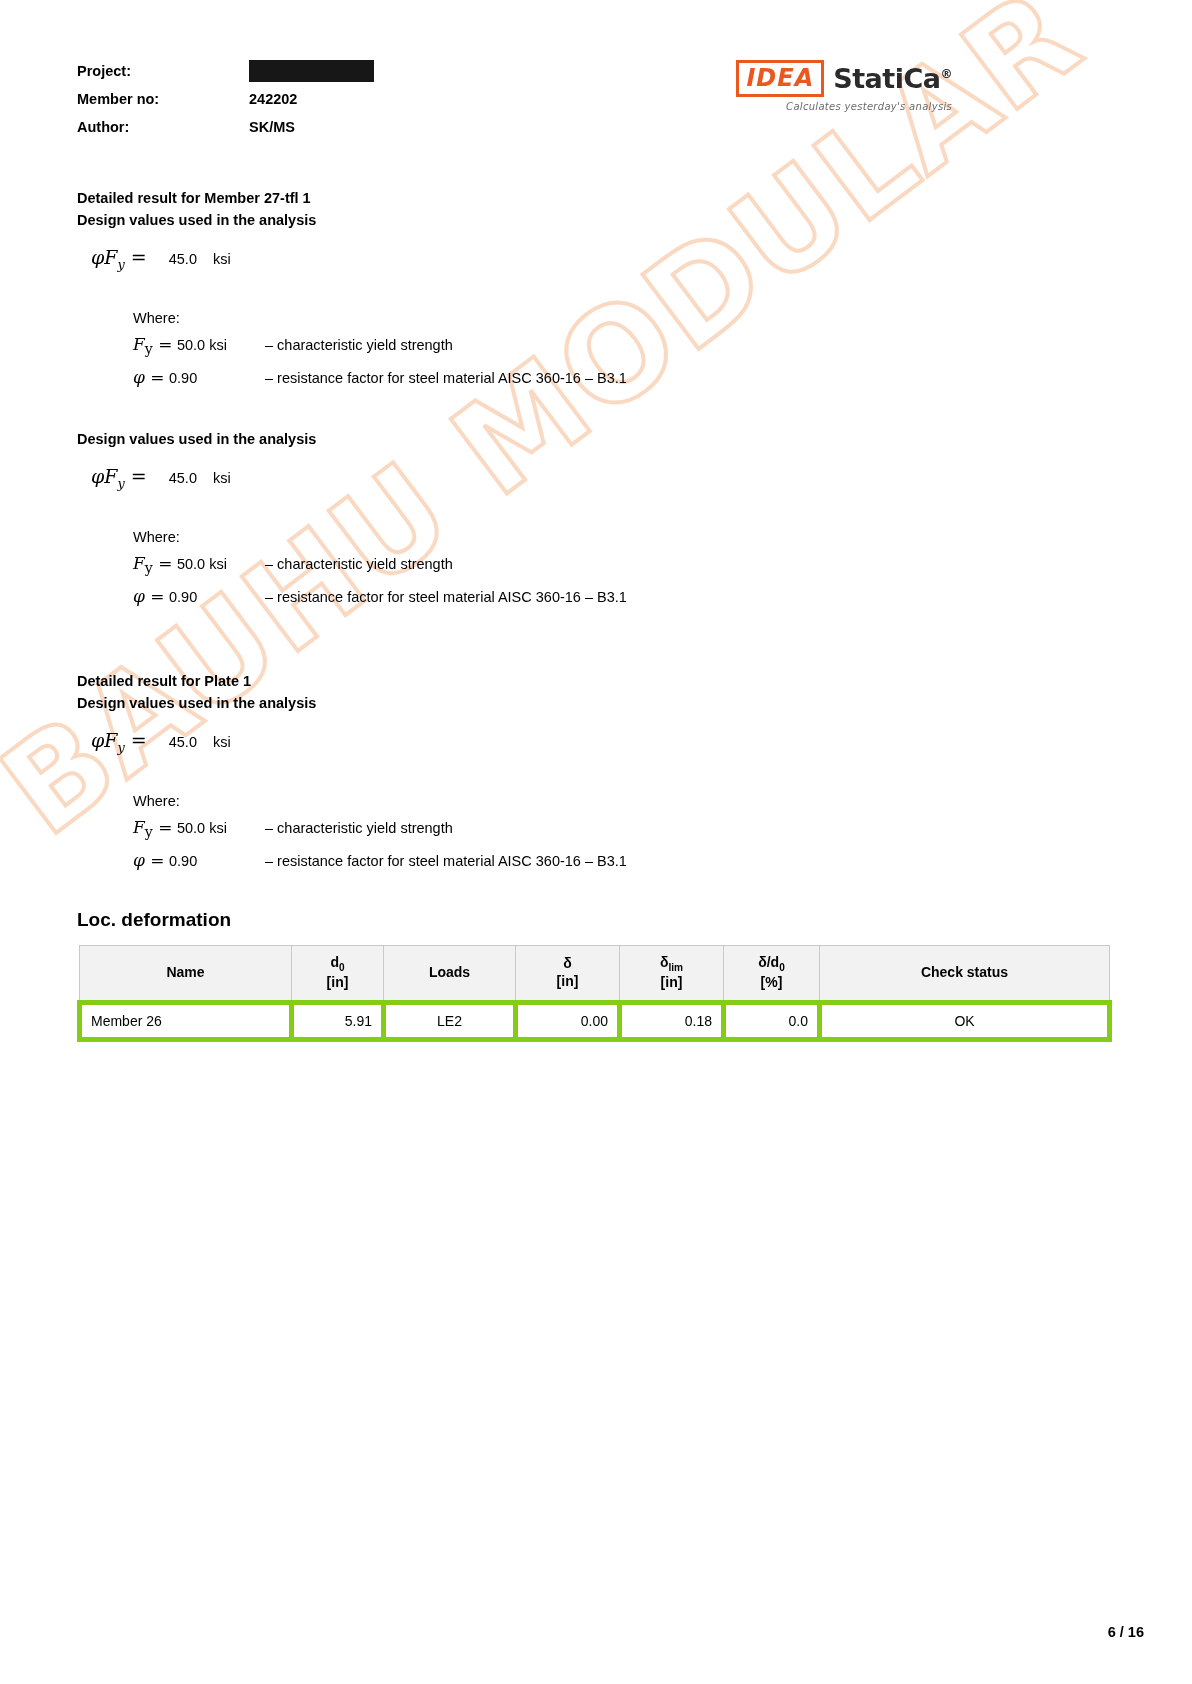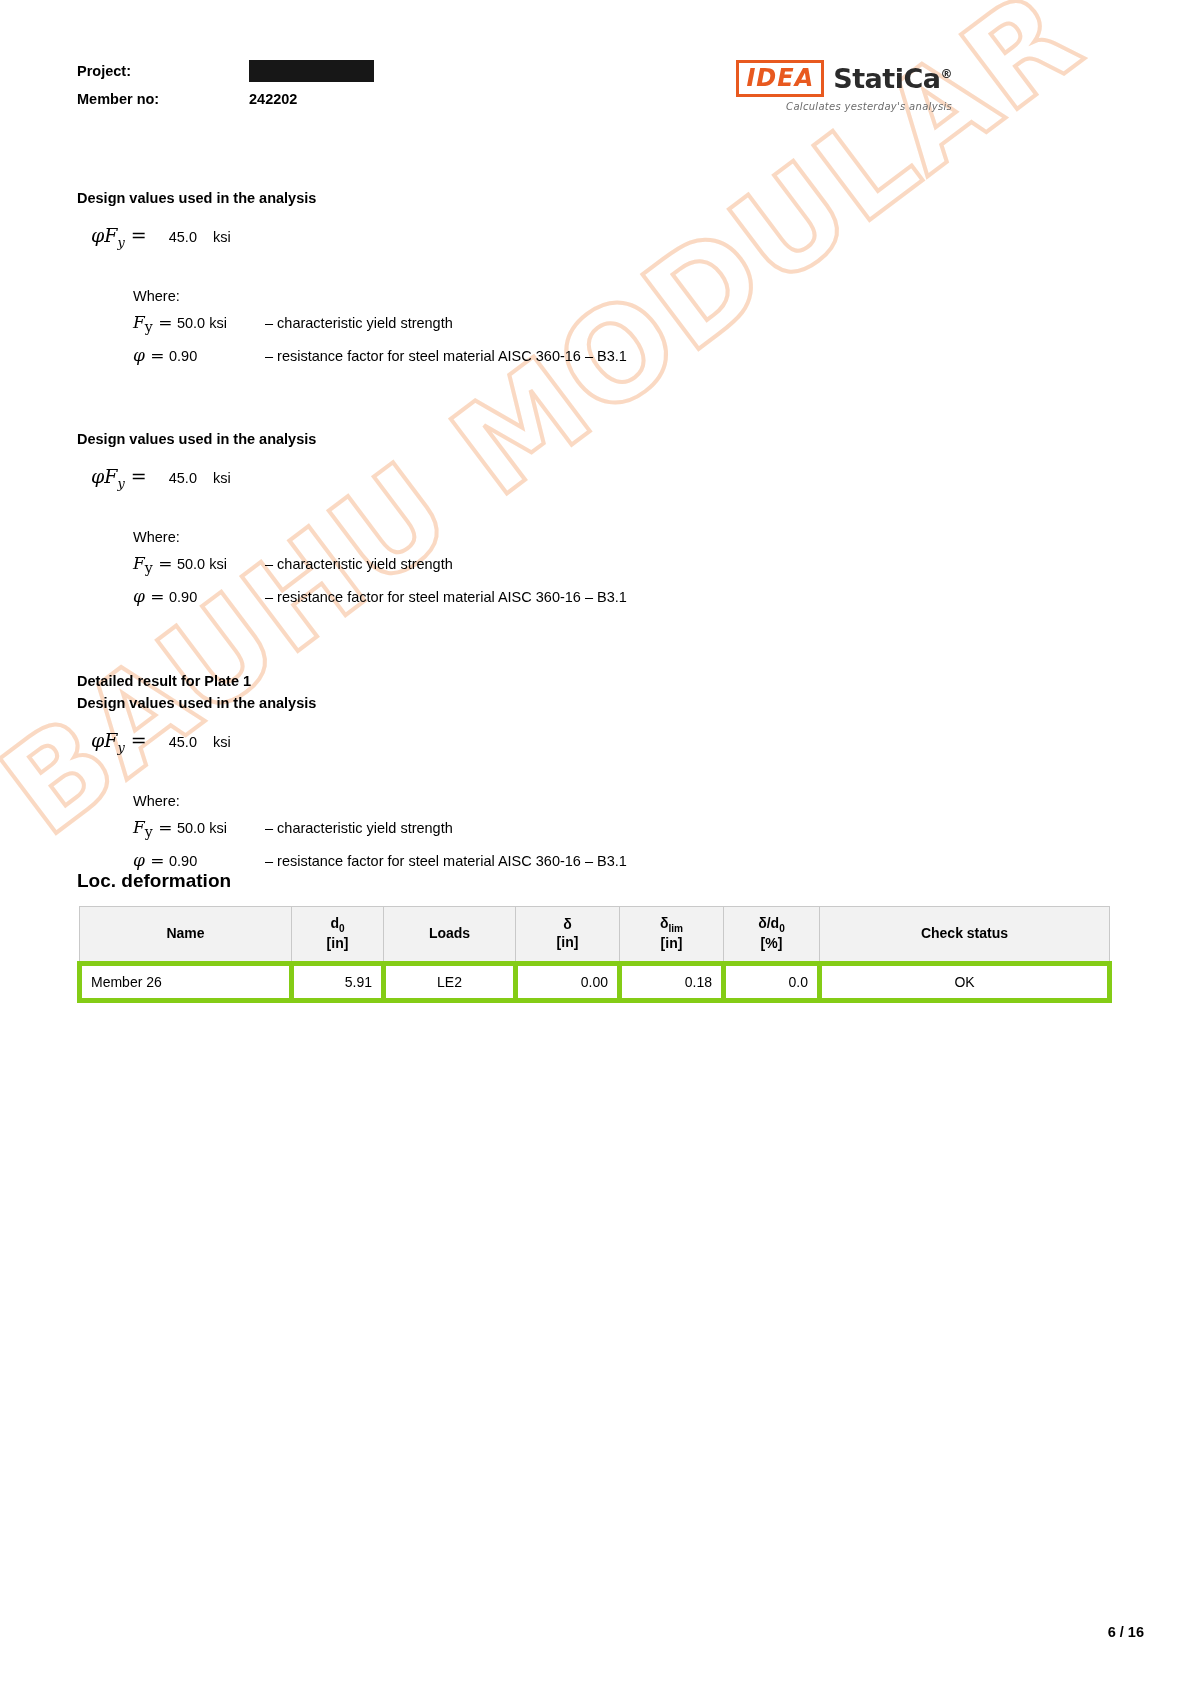--- a/index.html
+++ b/index.html
@@ -276,34 +276,39 @@
   <div class="header">
     <div class="header-table">
       <div class="header-row">
         <div class="header-label">Project:</div>
         <div class="header-value"><span class="redacted"></span></div>
       </div>
       <div class="header-row">
         <div class="header-label">Member no:</div>
         <div class="header-value">242202</div>
       </div>
+      <div class="header-row">
+        <div class="header-label">Author:</div>
+        <div class="header-value">SK/MS</div>
+      </div>
     </div>
 
     <div class="logo">
       <div class="logo-main">
         <span class="logo-idea">IDEA</span>
         <span class="logo-statica"><span>StatiCa</span><span class="logo-reg">®</span></span>
       </div>
       <div class="logo-tagline">Calculates yesterday's analysis</div>
     </div>
   </div>
 
   <div class="content">
 
     <div class="section" style="top:190px;">
+      <div class="sec-title">Detailed result for Member 27-tfl 1</div>
       <div class="sec-sub">Design values used in the analysis</div>
       <div class="formula-main">
         <span class="math">φ<i>F</i><sub>y</sub></span>
         <span class="eqsign">=</span>
         <span class="val-num">45.0</span>
         <span class="val-unit">ksi</span>
       </div>
       <div class="where-block">
         <div class="where-label">Where:</div>
         <div class="where-row">
@@ -353,21 +358,21 @@
           <div class="where-lhs where-lhs-1"><span class="mathtxt"><span class="it">F</span><sub>y</sub> =</span> <span class="numtxt">50.0 ksi</span></div>
           <div class="where-desc">– characteristic yield strength</div>
         </div>
         <div class="where-row">
           <div class="where-lhs where-lhs-2"><span class="mathtxt"><span class="it">φ</span> =</span> <span class="numtxt">0.90</span></div>
           <div class="where-desc">– resistance factor for steel material AISC 360-16 – B3.1</div>
         </div>
       </div>
     </div>
 
-    <div class="section" style="top:870px;">
+    <div class="section" style="top:909px;">
       <div class="def-title">Loc. deformation</div>
       <table class="def-table">
         <colgroup>
           <col style="width:212px;">
           <col style="width:92px;">
           <col style="width:132px;">
           <col style="width:104px;">
           <col style="width:104px;">
           <col style="width:96px;">
           <col style="width:290px;">

